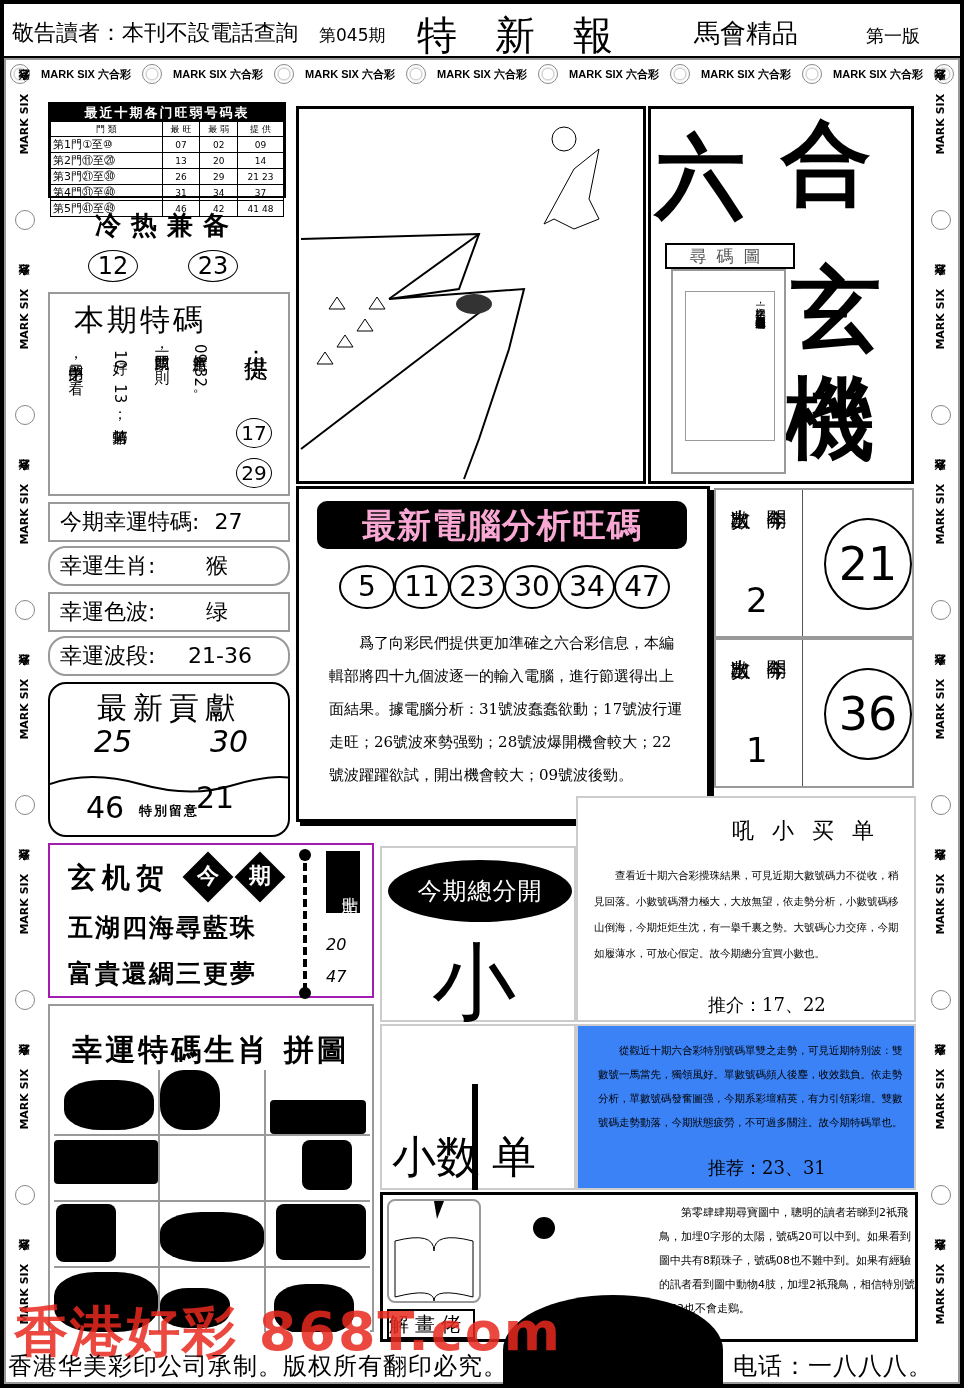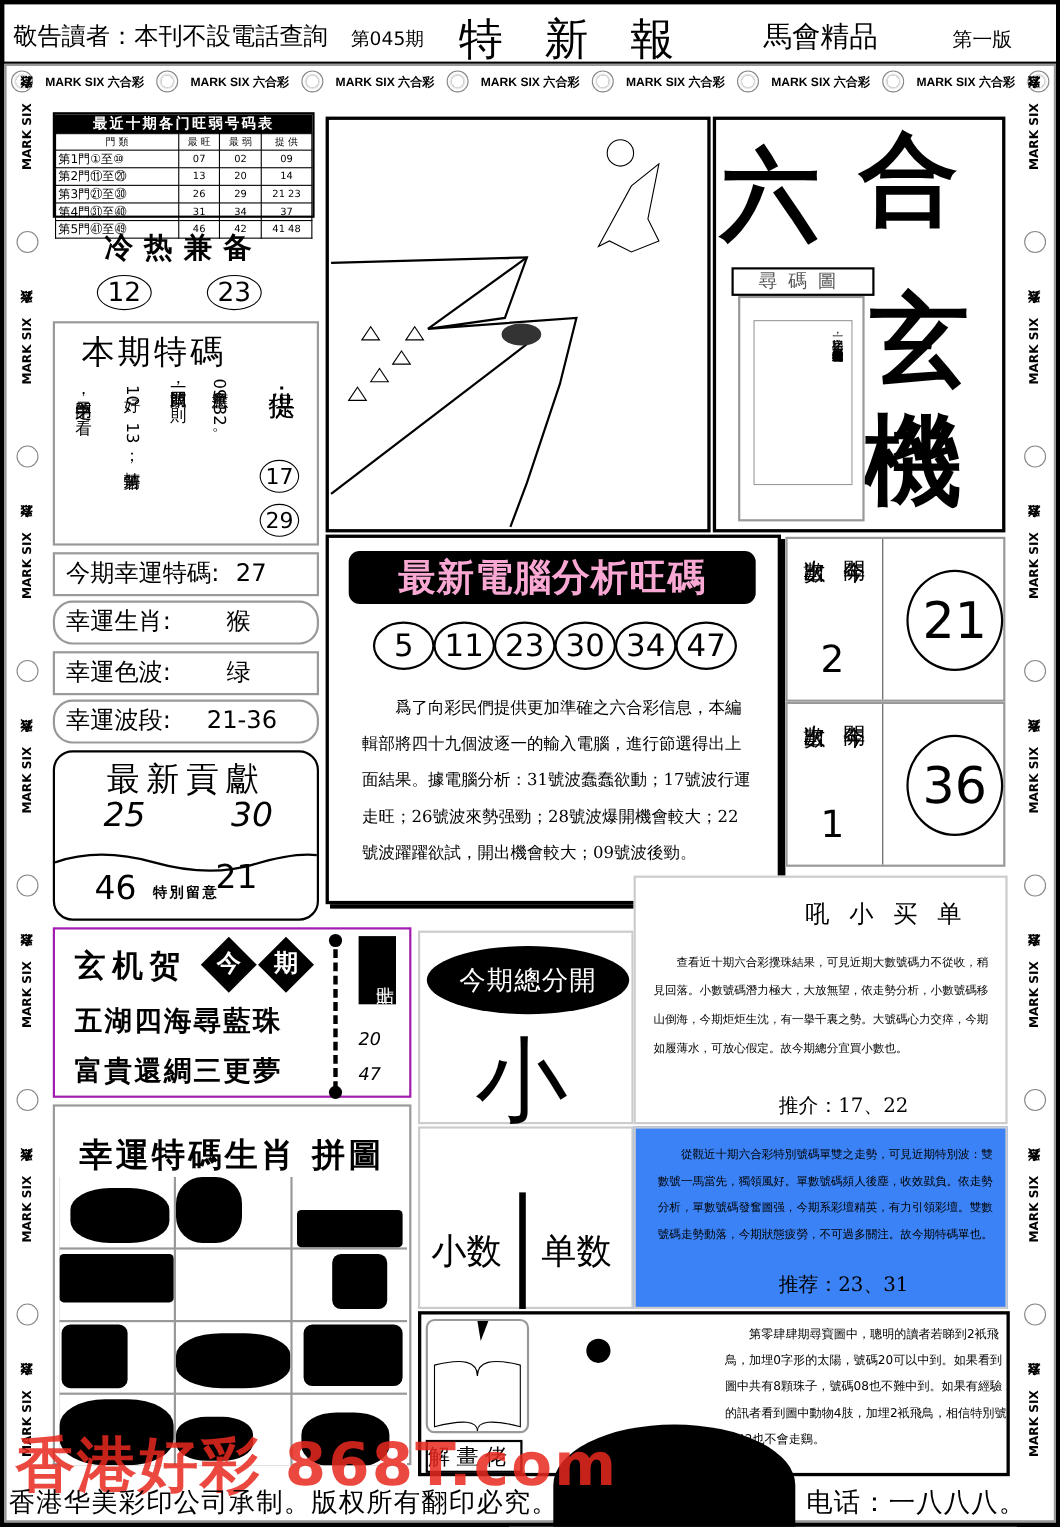--- a/index.html
+++ b/index.html
@@ -74,21 +74,21 @@
 .jigsaw .t{position:absolute;left:0;width:100%;text-align:center;top:24px;font-size:30px;font-weight:bold;letter-spacing:3px;font-family:"DejaVu Serif",serif}
 .jigsaw .grid{position:absolute;left:4px;top:64px;width:316px;height:262px;display:grid;grid-template-columns:repeat(3,1fr);grid-template-rows:repeat(4,1fr);gap:2px;background:#999}
 .jigsaw .cell{background:#fff;overflow:hidden;position:relative}
 .jigsaw .blk{position:absolute;background:#000;border-radius:40%}
 
 .total{left:380px;top:846px;width:196px;height:176px;border:2px solid #ccc;background:#fff}
 .oval{position:absolute;left:6px;width:184px;height:62px;background:#000;border-radius:50%;color:#fff;font-size:24px;text-align:center;line-height:62px;letter-spacing:1px}
 .total .big{position:absolute;left:50px;top:78px;font-size:84px;font-family:"DejaVu Serif",serif}
 .spec{left:380px;top:1024px;width:196px;height:166px;border:2px solid #ccc;background:#fff}
 .spec .stem{position:absolute;left:90px;top:58px;width:6px;height:106px;background:#000}
-.spec .opt{position:absolute;top:90px;font-size:32px;font-family:"DejaVu Serif",serif}
+.spec .opt{position:absolute;top:102px;font-size:44px;font-family:"DejaVu Serif",serif}
 .smallbuy{left:576px;top:796px;width:340px;height:226px;border:2px solid #ccc;background:#fff}
 .smallbuy .t{position:absolute;left:154px;top:18px;font-size:22px;letter-spacing:18px}
 .smallbuy .p{position:absolute;left:16px;top:64px;width:312px;font-size:10.5px;line-height:26px;font-family:"DejaVu Serif",serif;text-indent:2em}
 .smallbuy .rec{position:absolute;left:130px;top:195px;font-size:18px;font-family:"DejaVu Serif",serif}
 .oddeven{left:576px;top:1024px;width:340px;height:166px;border:2px solid #ccc;background:#3b82f6}
 .oddeven .p{position:absolute;left:20px;top:12px;width:306px;font-size:10.5px;line-height:24px;font-family:"DejaVu Serif",serif;text-indent:2em}
 .oddeven .rec{position:absolute;left:130px;top:130px;font-size:18px;font-family:"DejaVu Serif",serif}
 .bottompic{left:380px;top:1192px;width:538px;height:150px;border:3px solid #000;background:#fff}
 .bottompic .book{position:absolute;left:4px;top:4px;width:94px;height:104px;border:2px solid #999;border-radius:8px}
 .bottompic .jie{position:absolute;left:4px;top:114px;width:88px;height:30px;border:2px solid #000;font-size:20px;text-align:left;line-height:26px;letter-spacing:6px}

